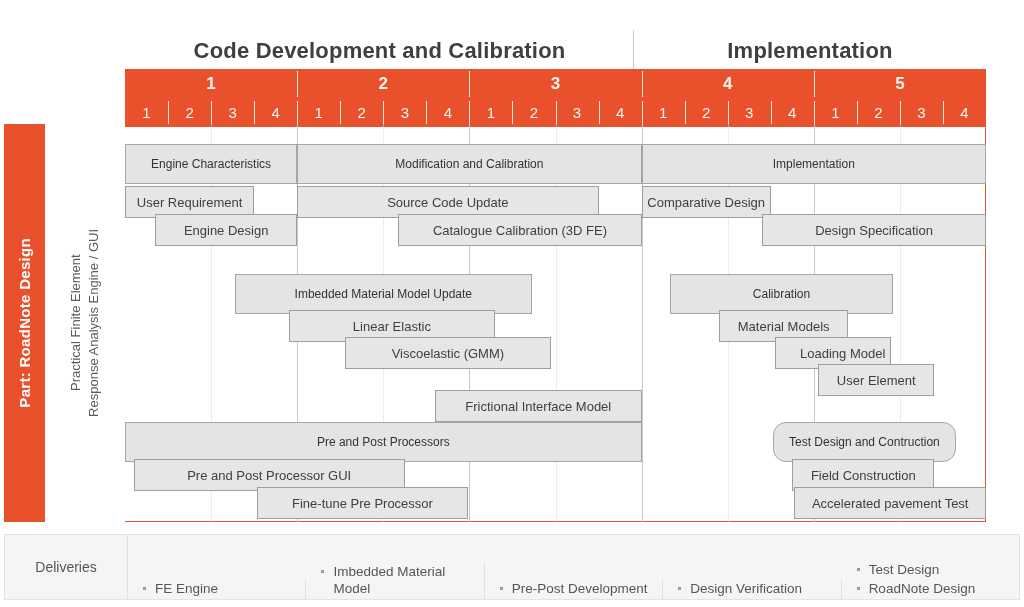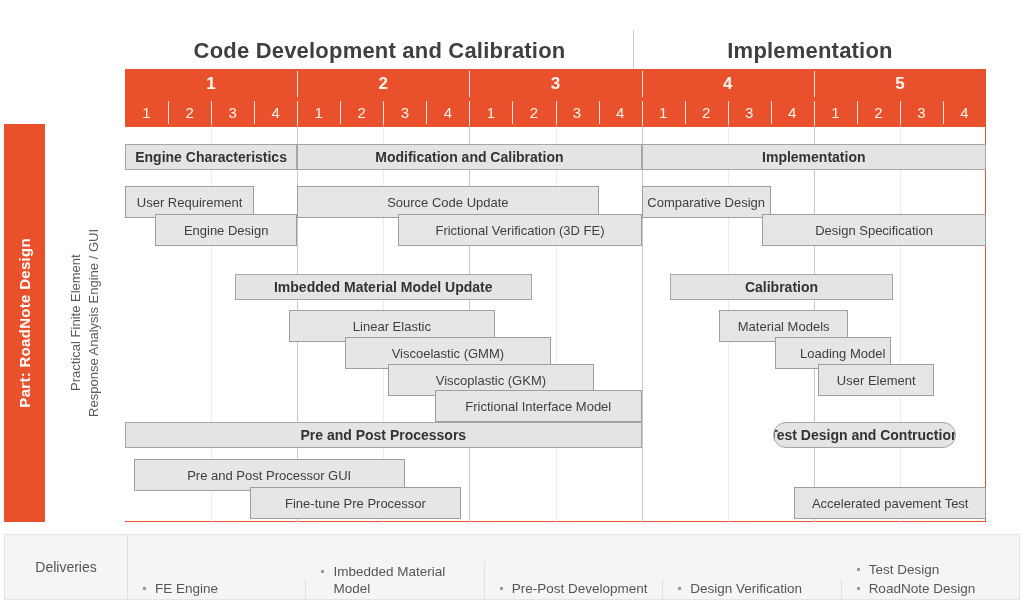--- a/index.html
+++ b/index.html
@@ -112,25 +112,25 @@
     position: absolute;
     background: #e6e6e6;
     border: 1px solid #9e9e9e;
     display: flex; align-items: center; justify-content: center;
     font-size: 13px;
     color: #404040;
     white-space: nowrap;
     overflow: hidden;
   }
   .bar.group {
-    height: 26px;
+    height: 40px;
     background: #e4e4e4;
     border-color: #a6a6a6;
-    font-weight: bold;
-    font-size: 14px;
+    font-weight: normal;
+    font-size: 12px;
     color: #333333;
   }
   .bar.sub { height: 32px; }
 
   
   .phase-divider {
     position: absolute;
     width: 1px;
     background: #c9c9c9;
   }
@@ -272,35 +272,35 @@
       <div class="gridline faint" style="left: 731.85px; opacity: 0;"></div>
       <div class="gridline faint" style="left: 774.9px; opacity: 0.55;"></div>
       <div class="gridline faint" style="left: 817.95px; opacity: 0;"></div>
       <div class="bar group" style="left: 0px; width: 172.2px; top: 20px;">Engine Characteristics</div>
       <div class="bar group" style="left: 172.2px; width: 344.4px; top: 20px;">Modification and Calibration</div>
       <div class="bar group" style="left: 516.6px; width: 344.4px; top: 20px;">Implementation</div>
       <div class="bar sub" style="left: 0px; width: 129.15px; top: 62px;">User Requirement</div>
       <div class="bar sub" style="left: 172.2px; width: 301.35px; top: 62px;">Source Code Update</div>
       <div class="bar sub" style="left: 516.6px; width: 129.15px; top: 62px;">Comparative Design</div>
       <div class="bar sub" style="left: 30.135px; width: 142.065px; top: 90px;">Engine Design</div>
-      <div class="bar sub" style="left: 273.367px; width: 243.232px; top: 90px;">Frictional Verification (3D FE)</div>
+      <div class="bar sub" style="left: 273.367px; width: 243.232px; top: 90px;">Catalogue Calibration (3D FE)</div>
       <div class="bar sub" style="left: 637.14px; width: 223.86px; top: 90px;">Design Specification</div>
       <div class="bar group" style="left: 109.777px; width: 297.045px; top: 150px;">Imbedded Material Model Update</div>
       <div class="bar group" style="left: 544.582px; width: 223.86px; top: 150px;">Calibration</div>
       <div class="bar sub" style="left: 163.59px; width: 206.64px; top: 186px;">Linear Elastic</div>
       <div class="bar sub" style="left: 594.09px; width: 129.15px; top: 186px;">Material Models</div>
       <div class="bar sub" style="left: 219.555px; width: 206.64px; top: 213px;">Viscoelastic (GMM)</div>
       <div class="bar sub" style="left: 650.055px; width: 116.235px; top: 213px; padding-left: 19px;">Loading Model</div>
-      <div class="bar sub" style="left: 262.605px; width: 206.64px; top: 240px;">Viscoplastic (GKM)</div>
       <div class="bar sub" style="left: 693.105px; width: 116.235px; top: 240px;">User Element</div>
       <div class="bar sub" style="left: 309.96px; width: 206.64px; top: 266px;">Frictional Interface Model</div>
       <div class="bar group" style="left: 0px; width: 516.6px; top: 298px;">Pre and Post Processors</div>
       <div class="bar group" style="left: 647.903px; width: 182.962px; top: 298px; border-radius: 13px;">Test Design and Contruction</div>
       <div class="bar sub" style="left: 8.61px; width: 271.215px; top: 335px;">Pre and Post Processor GUI</div>
-      <div class="bar sub" style="left: 125px; width: 210.945px; top: 363px;">Fine-tune Pre Processor</div>
+      <div class="bar sub" style="left: 667.275px; width: 142.065px; top: 335px;">Field Construction</div>
+      <div class="bar sub" style="left: 132px; width: 210.945px; top: 363px;">Fine-tune Pre Processor</div>
       <div class="bar sub" style="left: 669.428px; width: 191.572px; top: 363px;">Accelerated pavement Test</div>
     </div>
 
   <div class="deliveries">
     <div class="deliv-label">Deliveries</div>
     <div id="deliv-cols" style="display:flex; flex:1 1 auto;align-items:flex-end;">
         <div class="deliv-cell">
           <div class="deliv-item">FE Engine</div>
         </div>
         <div class="deliv-cell">

